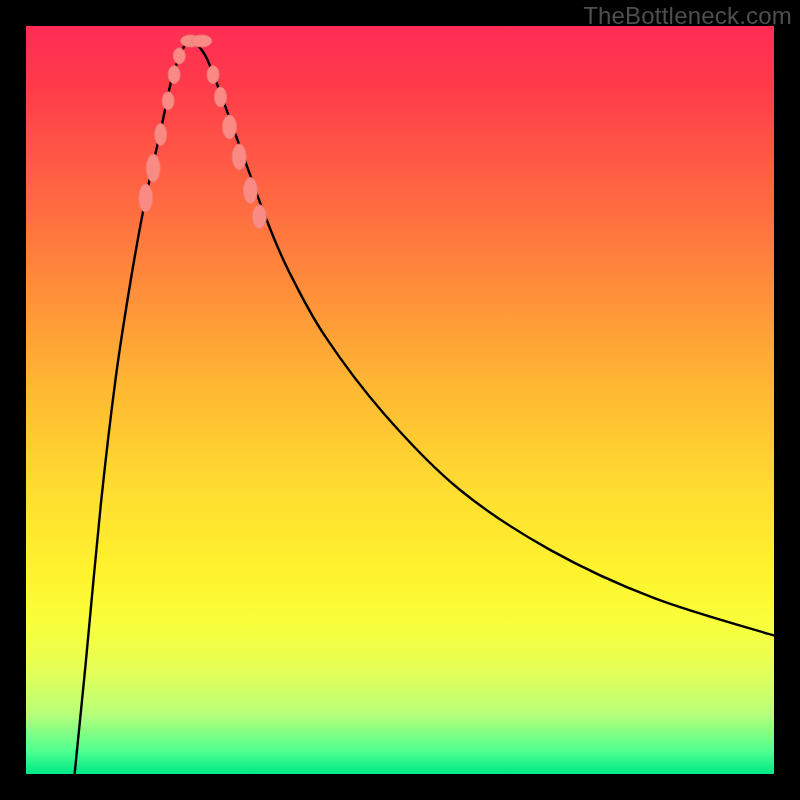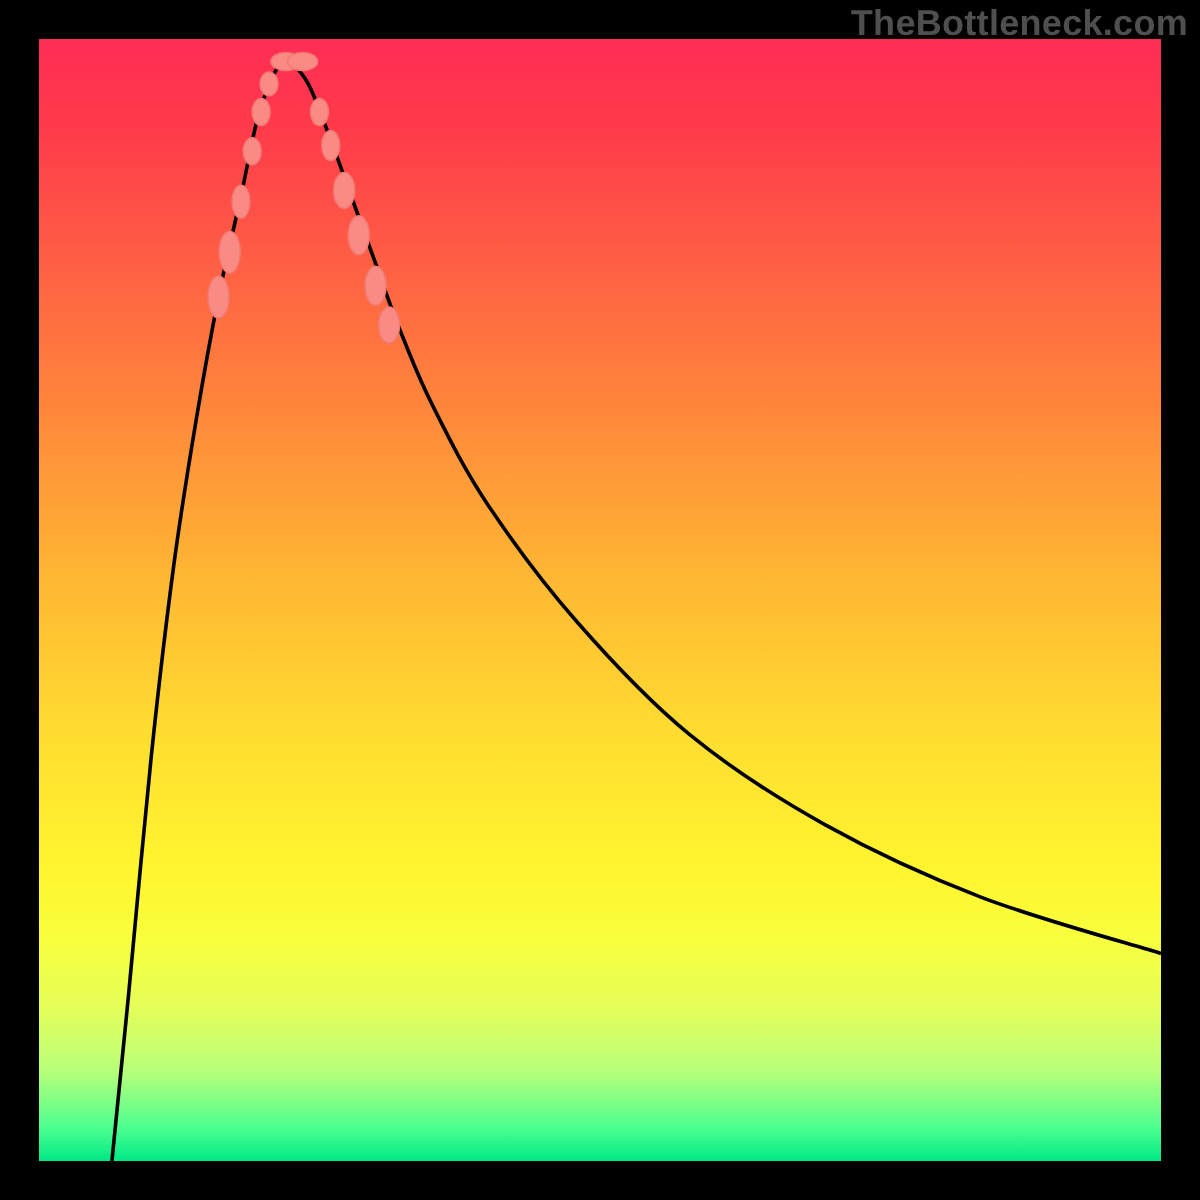--- a/index.html
+++ b/index.html
@@ -40,21 +40,21 @@
       #4dff8f 97%,
       #00e887 100%
     );
   }
   .watermark {
     position: absolute;
     top: 2px;
     right: 8px;
     color: #4f4f4f;
     font-size: 24px;
-    font-weight: 700;
+    font-weight: 400;
     letter-spacing: 0.2px;
     user-select: none;
   }
   svg.curve {
     position: absolute;
     top: 0;
     left: 0;
     width: 748px;
     height: 748px;
     overflow: visible;

